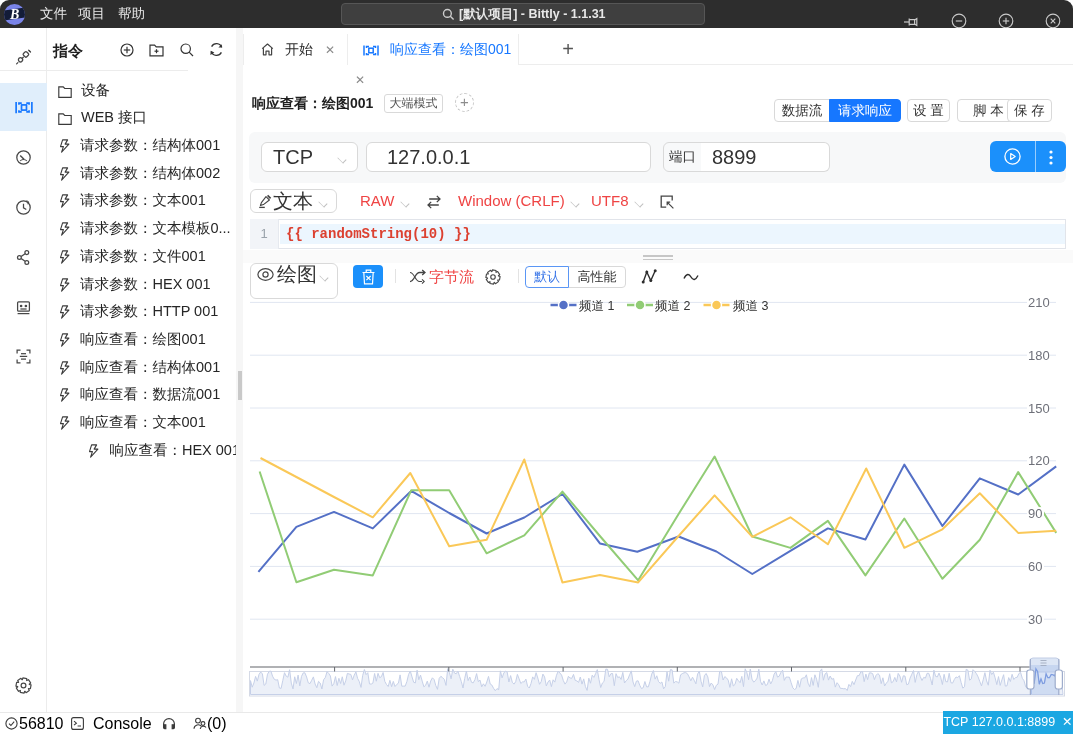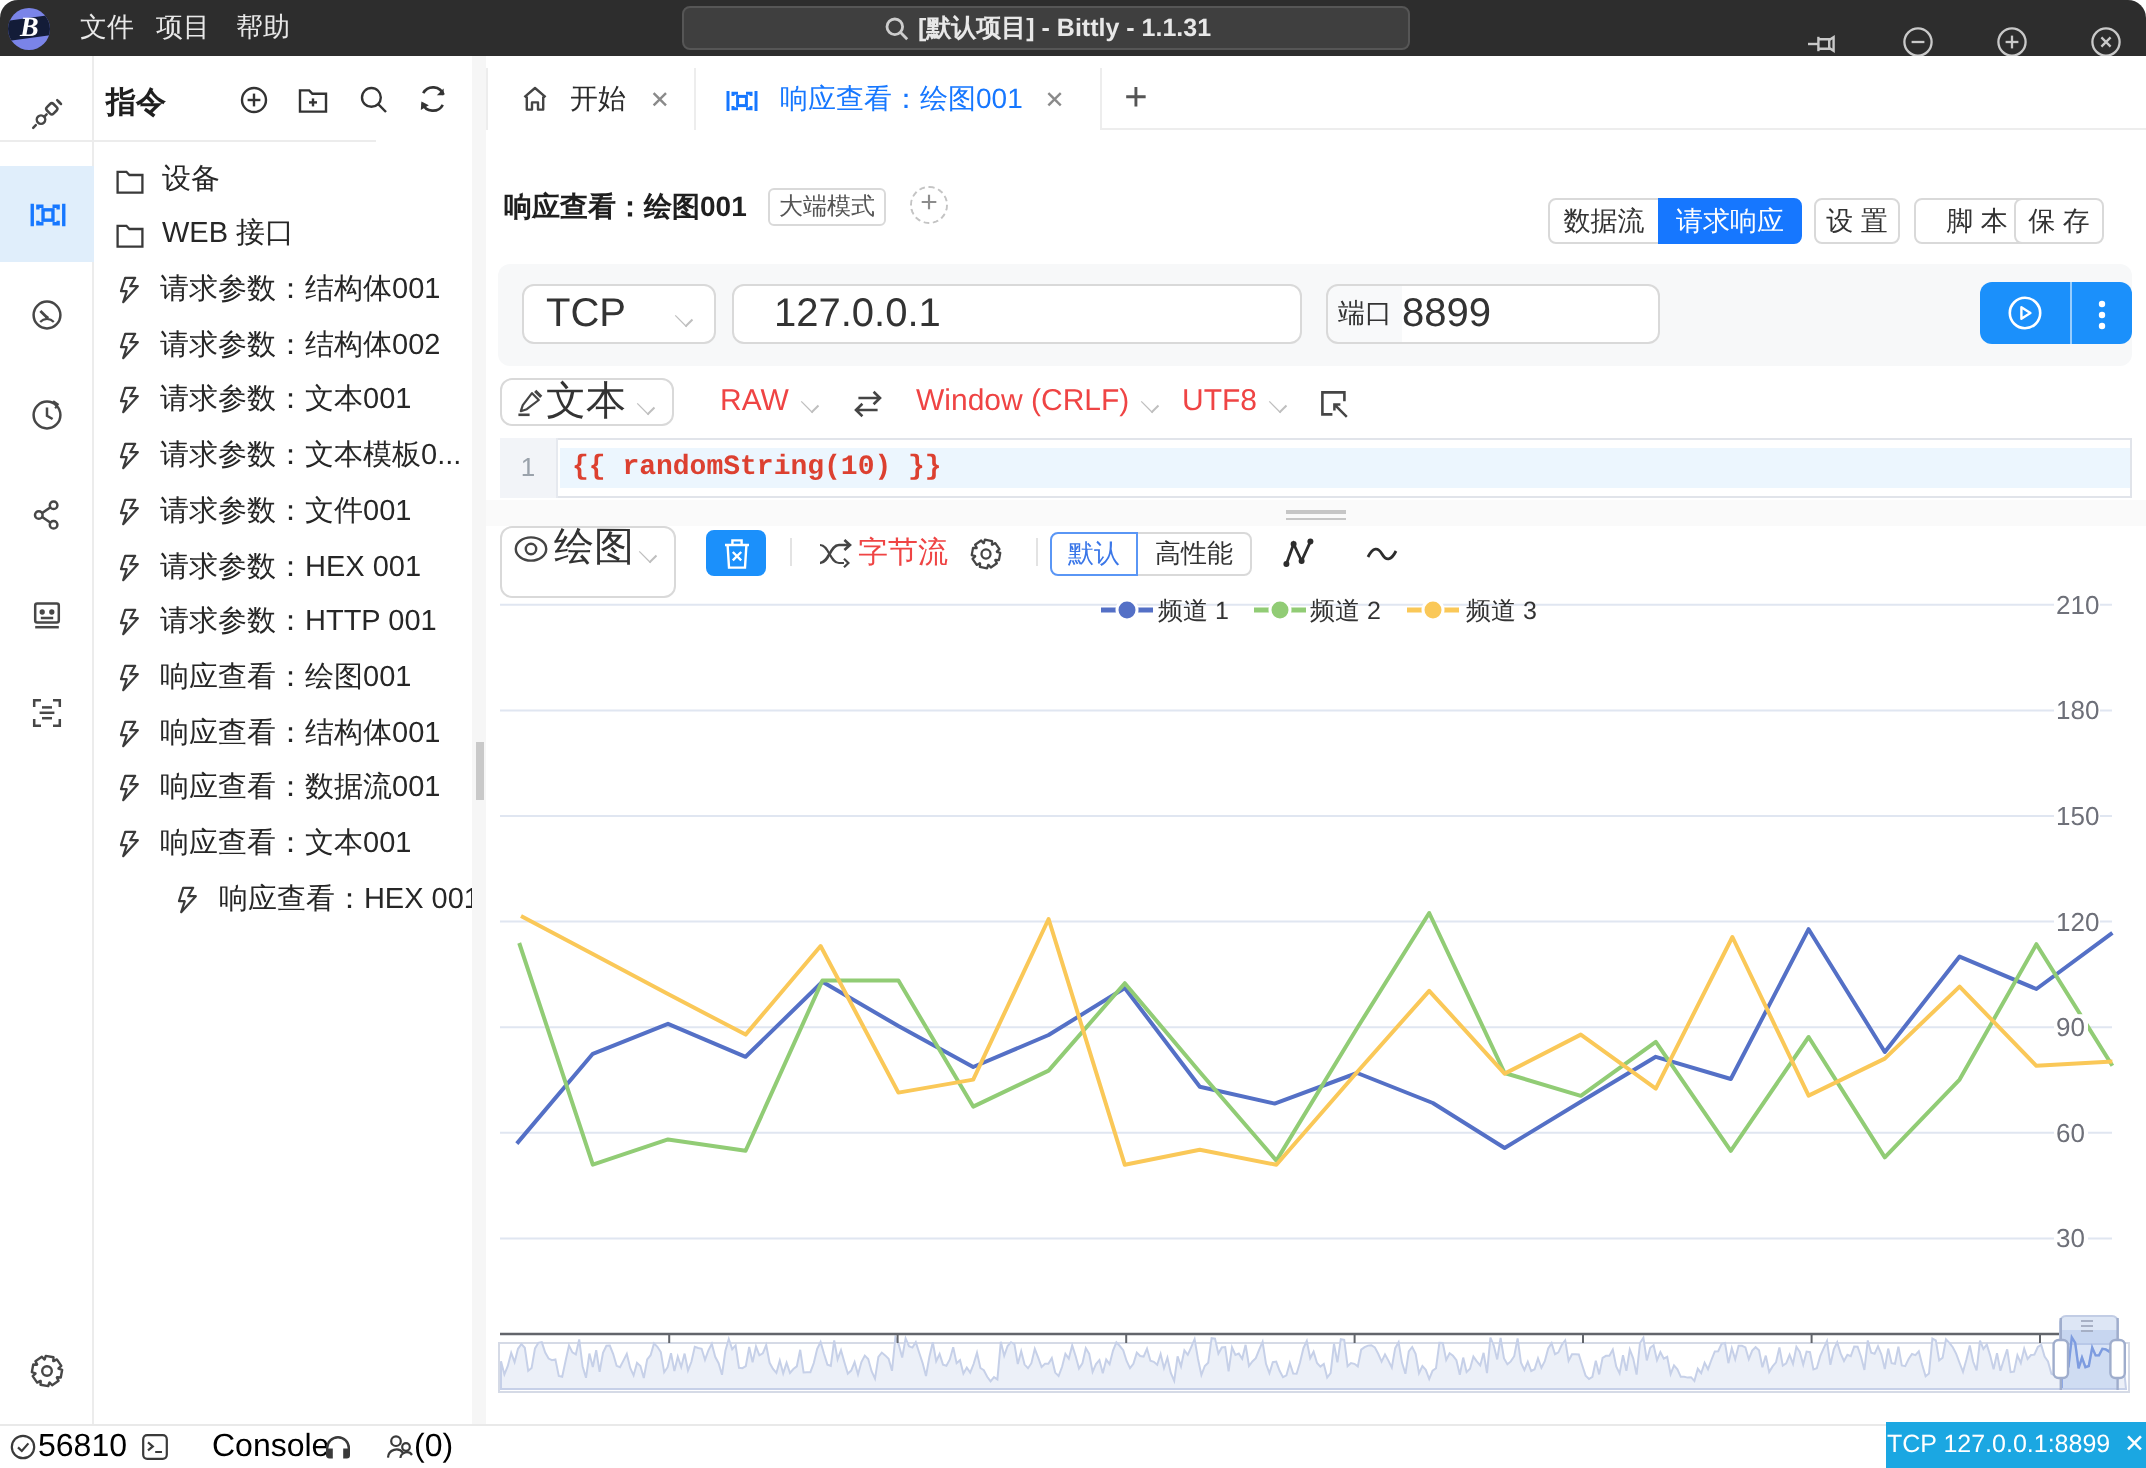--- a/index.html
+++ b/index.html
@@ -243,21 +243,21 @@
 <div class="abs" id="splithandle"></div>
 
 <div class="abs" id="tabbar"></div>
 <div class="abs tab" style="left:243px;width:104px;">
   <svg width="15" height="15" style="position:absolute;left:16px;top:8px;" viewBox="0 0 15 15">
       <path d="M2.2 6.6 L7.5 2 L12.8 6.6 M3.4 6.2 V12.8 H6 V9.2 H9 V12.8 H11.6 V6.2" fill="none" stroke="#444" stroke-width="1.2" stroke-linejoin="round"></path>
     </svg>
   <span style="margin-left:41px;color:#2b2b2b;">开始</span>
   <span class="x" style="margin-left:8px;">✕</span>
 </div>
-<div class="abs tab" style="left:347px;width:204px;border-right:1px solid #ededed;">
+<div class="abs tab" style="left:347px;width:172px;border-right:1px solid #ededed;">
   <svg width="16" height="13" style="position:absolute;left:15px;top:10px;" viewBox="0 0 16 13">
       <g stroke="#1677ff" stroke-width="1.5" fill="none">
         <line x1="1" y1="1.5" x2="1" y2="11.5"></line>
         <line x1="15" y1="1.5" x2="15" y2="11.5"></line>
         <path d="M3.5 4 V2.6 H6 M3.5 9 V10.4 H6 M12.5 4 V2.6 H10 M12.5 9 V10.4 H10"></path>
         <rect x="5.8" y="4.2" width="4.4" height="4.6"></rect>
       </g>
     </svg>
   <span style="margin-left:42px;color:#1677ff;">响应查看：绘图001</span>
   <span class="x" style="margin-left:7px;">✕</span>
@@ -270,21 +270,21 @@
 <div class="abs hbtn" style="left:774px;width:56px;border-radius:4px 0 0 4px;">数据流</div>
 <div class="abs hbtn" style="left:829px;width:72px;background:#1677ff;border-color:#1677ff;color:#fff;border-radius:0 4px 4px 0;">请求响应</div>
 <div class="abs hbtn" style="left:907px;width:43px;">设 置</div>
 <div class="abs hbtn" style="left:957px;width:63px;">脚 本</div>
 <div class="abs hbtn" style="left:1007px;width:45px;">保 存</div>
 
 <div class="abs" id="row1"></div>
 <div class="abs ctl" id="sel-tcp"><span style="margin-left:11px;">TCP</span><span class="chev" style="float:right;margin-right:10px;margin-top:10px;"></span></div>
 <div class="abs ctl" id="inp-ip"><span style="margin-left:20px;">127.0.0.1</span></div>
 <div class="abs" id="addon-port">端口</div>
-<div class="abs ctl" id="inp-port"><span style="">8899</span></div>
+<div class="abs ctl" id="inp-port"><span style="margin-left:11px;">8899</span></div>
 <div class="abs" id="btn-run"></div>
 <div class="abs" id="btn-run-sep"></div>
 <svg class="abs" width="17" height="17" style="left:1004px;top:148px;" viewBox="0 0 17 17">
     <circle cx="8.5" cy="8.5" r="7.6" fill="none" stroke="#fff" stroke-width="1.3"></circle>
     <path d="M6.7 5.6 L11.2 8.5 L6.7 11.4 Z" fill="none" stroke="#fff" stroke-width="1.2" stroke-linejoin="round"></path>
   </svg>
 <svg class="abs" width="4" height="15" style="left:1049px;top:150px;" viewBox="0 0 4 15">
     <circle cx="2" cy="2" r="1.6" fill="#fff"></circle>
     <circle cx="2" cy="7.5" r="1.6" fill="#fff"></circle>
     <circle cx="2" cy="13" r="1.6" fill="#fff"></circle>
@@ -426,21 +426,21 @@
 <div class="abs" id="statusbar"></div>
 <svg class="abs" width="13" height="13" style="left:5px;top:717px;" viewBox="0 0 13 13">
     <circle cx="6.5" cy="6.5" r="5.6" fill="none" stroke="#3a3a3a" stroke-width="1.1"></circle>
     <path d="M4 6.7 L5.9 8.5 L9.2 4.7" fill="none" stroke="#3a3a3a" stroke-width="1.1"></path>
   </svg>
 <div class="abs sbi" style="left:19px;">56810</div>
 <svg class="abs" width="13" height="13" style="left:71px;top:717px;" viewBox="0 0 13 13">
     <rect x="0.6" y="0.6" width="11.8" height="11.8" rx="2" fill="none" stroke="#3a3a3a" stroke-width="1.1"></rect>
     <path d="M3 4.2 L5.4 6.2 L3 8.2 M6.6 9 H10" fill="none" stroke="#3a3a3a" stroke-width="1.1"></path>
   </svg>
-<div class="abs sbi" style="left:106px;">Console</div>
+<div class="abs sbi" style="left:93px;">Console</div>
 <svg class="abs" width="14" height="13" style="left:162px;top:717px;" viewBox="0 0 14 13">
     <g fill="none" stroke="#3a3a3a" stroke-width="1.2">
       <path d="M1.6 9.5 V7 A5.4 5.4 0 0 1 12.4 7 V9.5"></path>
       <path d="M1.6 7.8 H3.8 V11.6 H2.6 A1 1 0 0 1 1.6 10.6 Z" fill="#3a3a3a"></path>
       <path d="M12.4 7.8 H10.2 V11.6 H11.4 A1 1 0 0 0 12.4 10.6 Z" fill="#3a3a3a"></path>
     </g>
   </svg>
 <svg class="abs" width="14" height="13" style="left:193px;top:717px;" viewBox="0 0 14 13">
     <g fill="none" stroke="#3a3a3a" stroke-width="1.1">
       <circle cx="5" cy="3.6" r="2.4"></circle>

